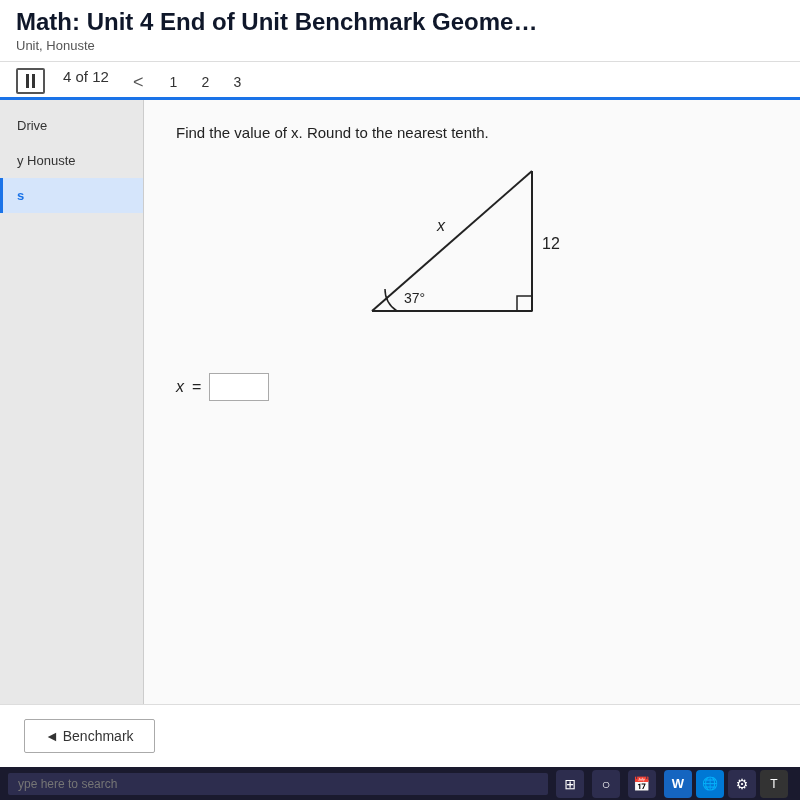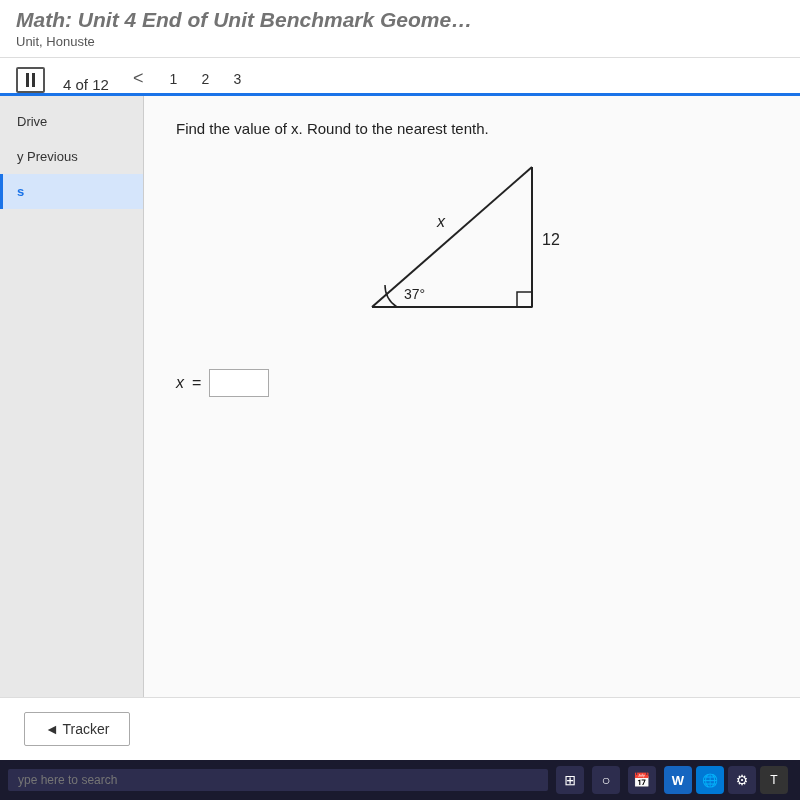--- a/index.html
+++ b/index.html
@@ -23,37 +23,36 @@
       gap: 16px;
     }
 
     .header-left {
       display: flex;
       flex-direction: column;
       gap: 2px;
     }
 
     .header-title {
-      font-size: 21px;
+      font-size: 24px;
       font-weight: 600;
-      color: #737373;
-      font-style: italic;
+      color: #0f172a;
     }
 
     .header-subtitle {
       font-size: 13px;
       color: #555;
     }
 
     
     .nav-bar {
       background: #fff;
       padding: 6px 16px 0 16px;
       display: flex;
-      align-items: flex-end;
+      align-items: flex-start;
       gap: 10px;
       border-bottom: 3px solid #1a73e8;
     }
 
     .pause-btn {
       border: 2px solid #555;
       background: #fff;
       padding: 4px 8px;
       cursor: pointer;
       display: flex;
@@ -209,21 +208,21 @@
       cursor: pointer;
       color: #333;
       display: flex;
       align-items: center;
       gap: 6px;
       border-radius: 2px;
     }
 
     
     .taskbar {
-      height: 40px;
+      height: 33px;
       background: #1a1a2e;
       display: flex;
       align-items: center;
       padding: 0 8px;
       gap: 8px;
       color: #fff;
       font-size: 12px;
     }
 
     .taskbar-search {
@@ -281,21 +280,21 @@
     <div class="page-num">1</div>
     <div class="page-num">2</div>
     <div class="page-num">3</div>
   </div>
 </div>
 
 <div class="main-area">
 
   <div class="sidebar">
     <div class="sidebar-item">Drive</div>
-    <div class="sidebar-item">y Previous</div>
+    <div class="sidebar-item">y Honuste</div>
     <div class="sidebar-item active">s</div>
   </div>
 
   <div class="content">
 
     <p class="question-text">Find the value of x. Round to the nearest tenth.</p>
 
     <div class="diagram-container">
       <svg class="diagram-svg" viewBox="0 0 280 200">
 
@@ -318,21 +317,21 @@
     <div class="answer-area">
       <span class="answer-label">x</span>
       <span class="answer-equals">=</span>
       <input class="answer-input" type="text" placeholder="" style="">
     </div>
 
   </div>
 </div>
 
 <div class="bottom-nav">
-  <button class="prev-btn">◄ Tracker</button>
+  <button class="prev-btn">◄ Benchmark</button>
 </div>
 
 <div class="taskbar">
   <input class="taskbar-search" type="text" placeholder="ype here to search" style="">
   <div class="taskbar-icon">⊞</div>
   <div class="taskbar-icon">○</div>
   <div class="taskbar-icon">📅</div>
   <div class="taskbar-icons-right">
     <div class="taskbar-icon" style="background:#1565c0;color:#fff;font-weight:bold;font-size:13px;">W</div>
     <div class="taskbar-icon" style="background:#0078d4;color:#fff;font-size:13px;">🌐</div>

